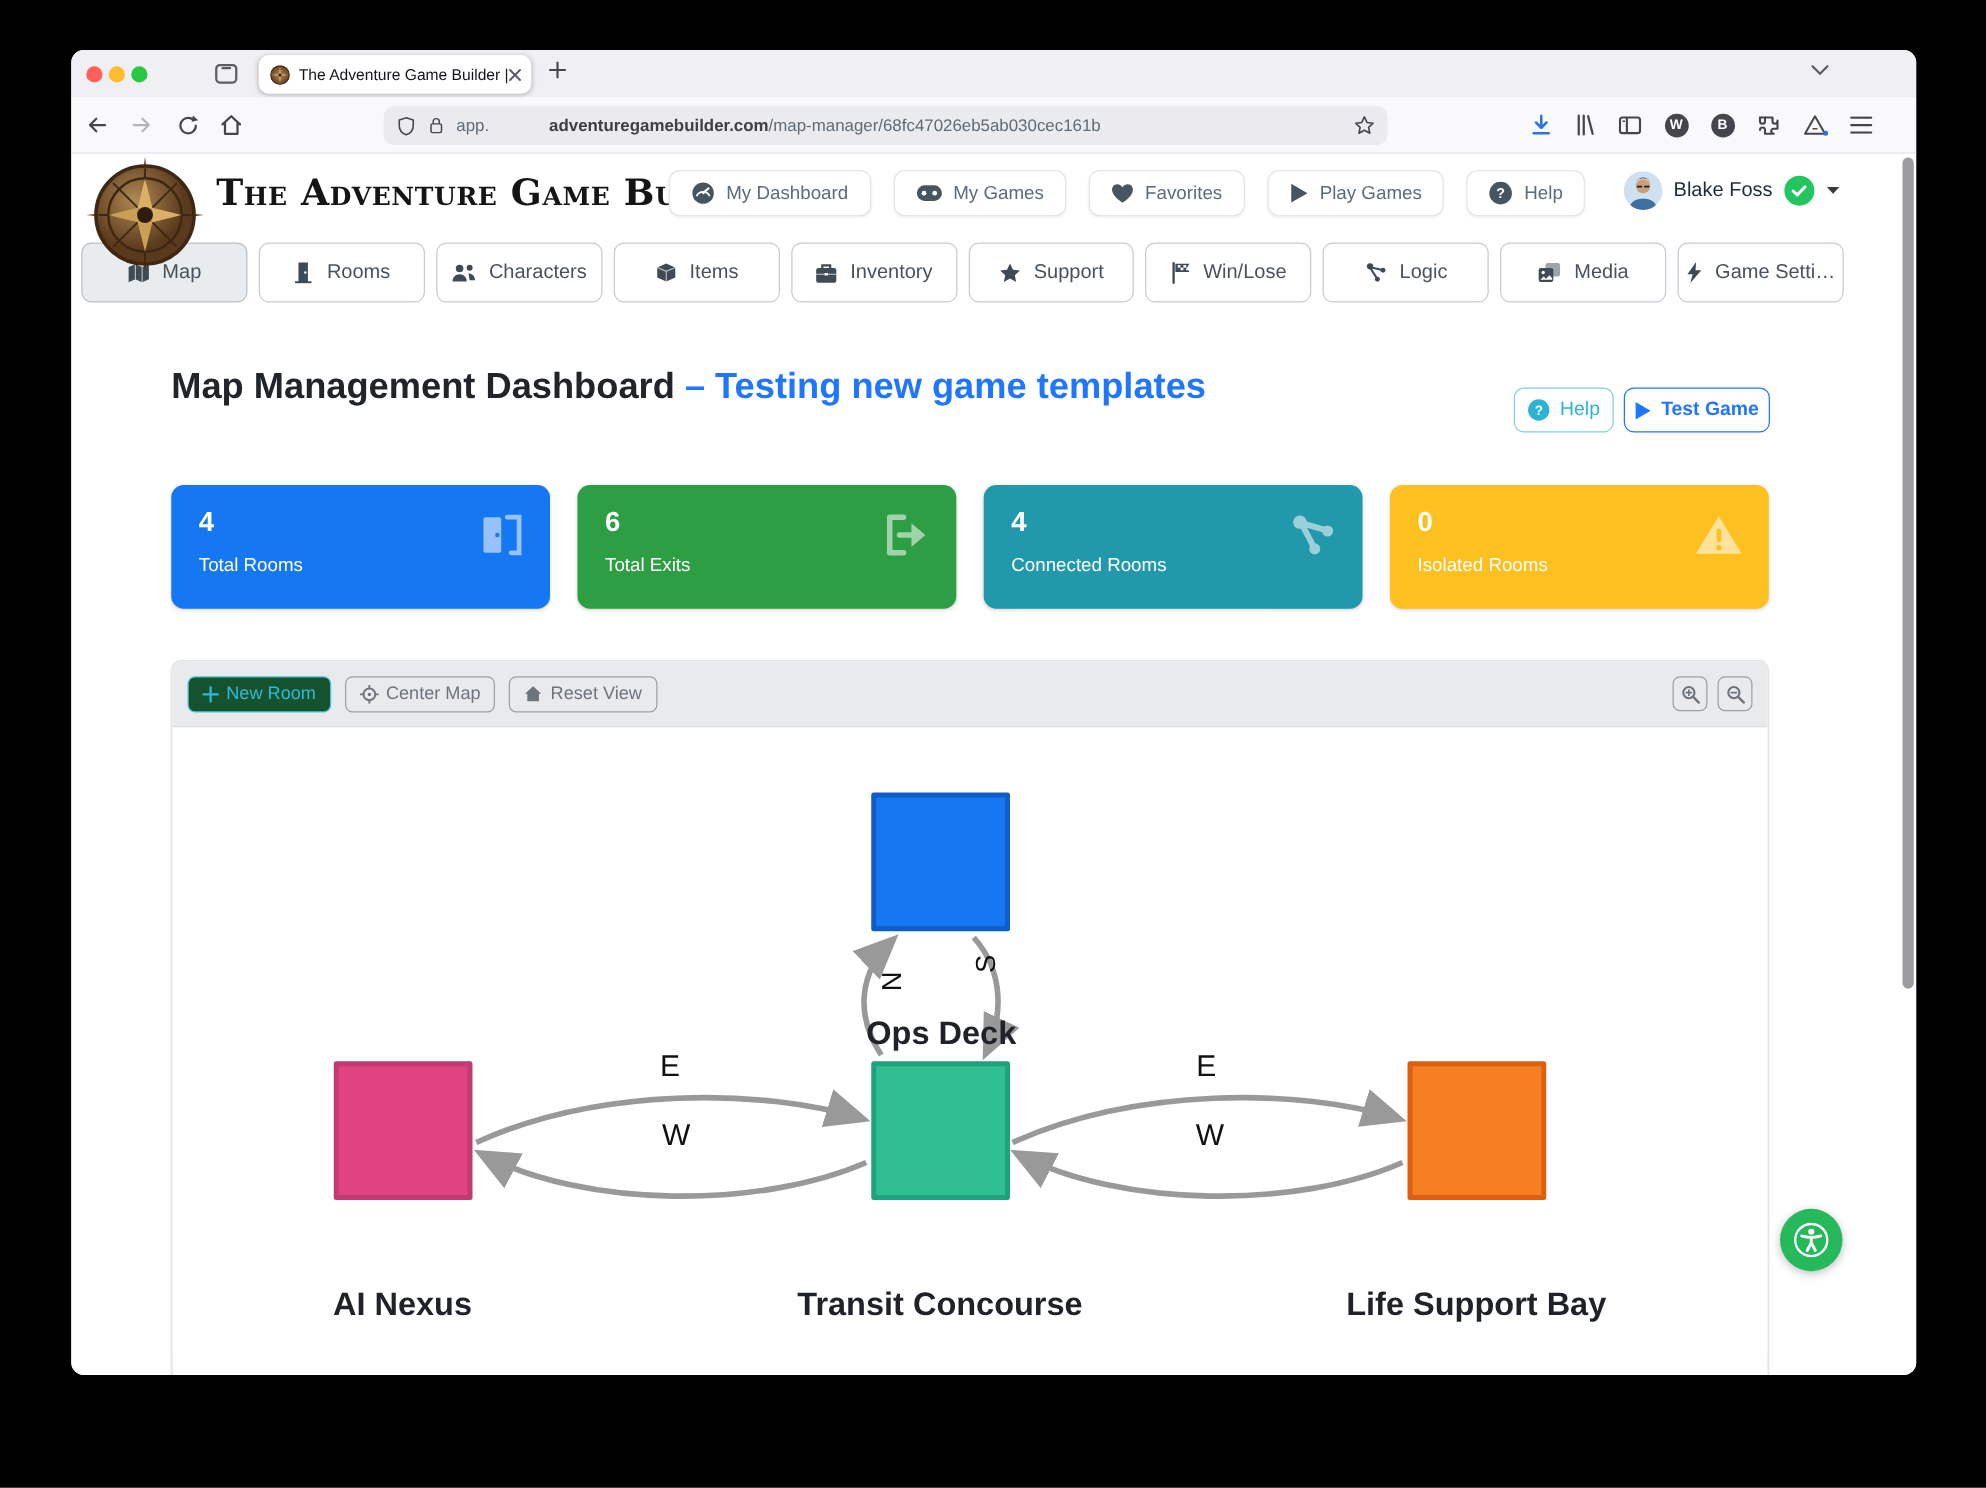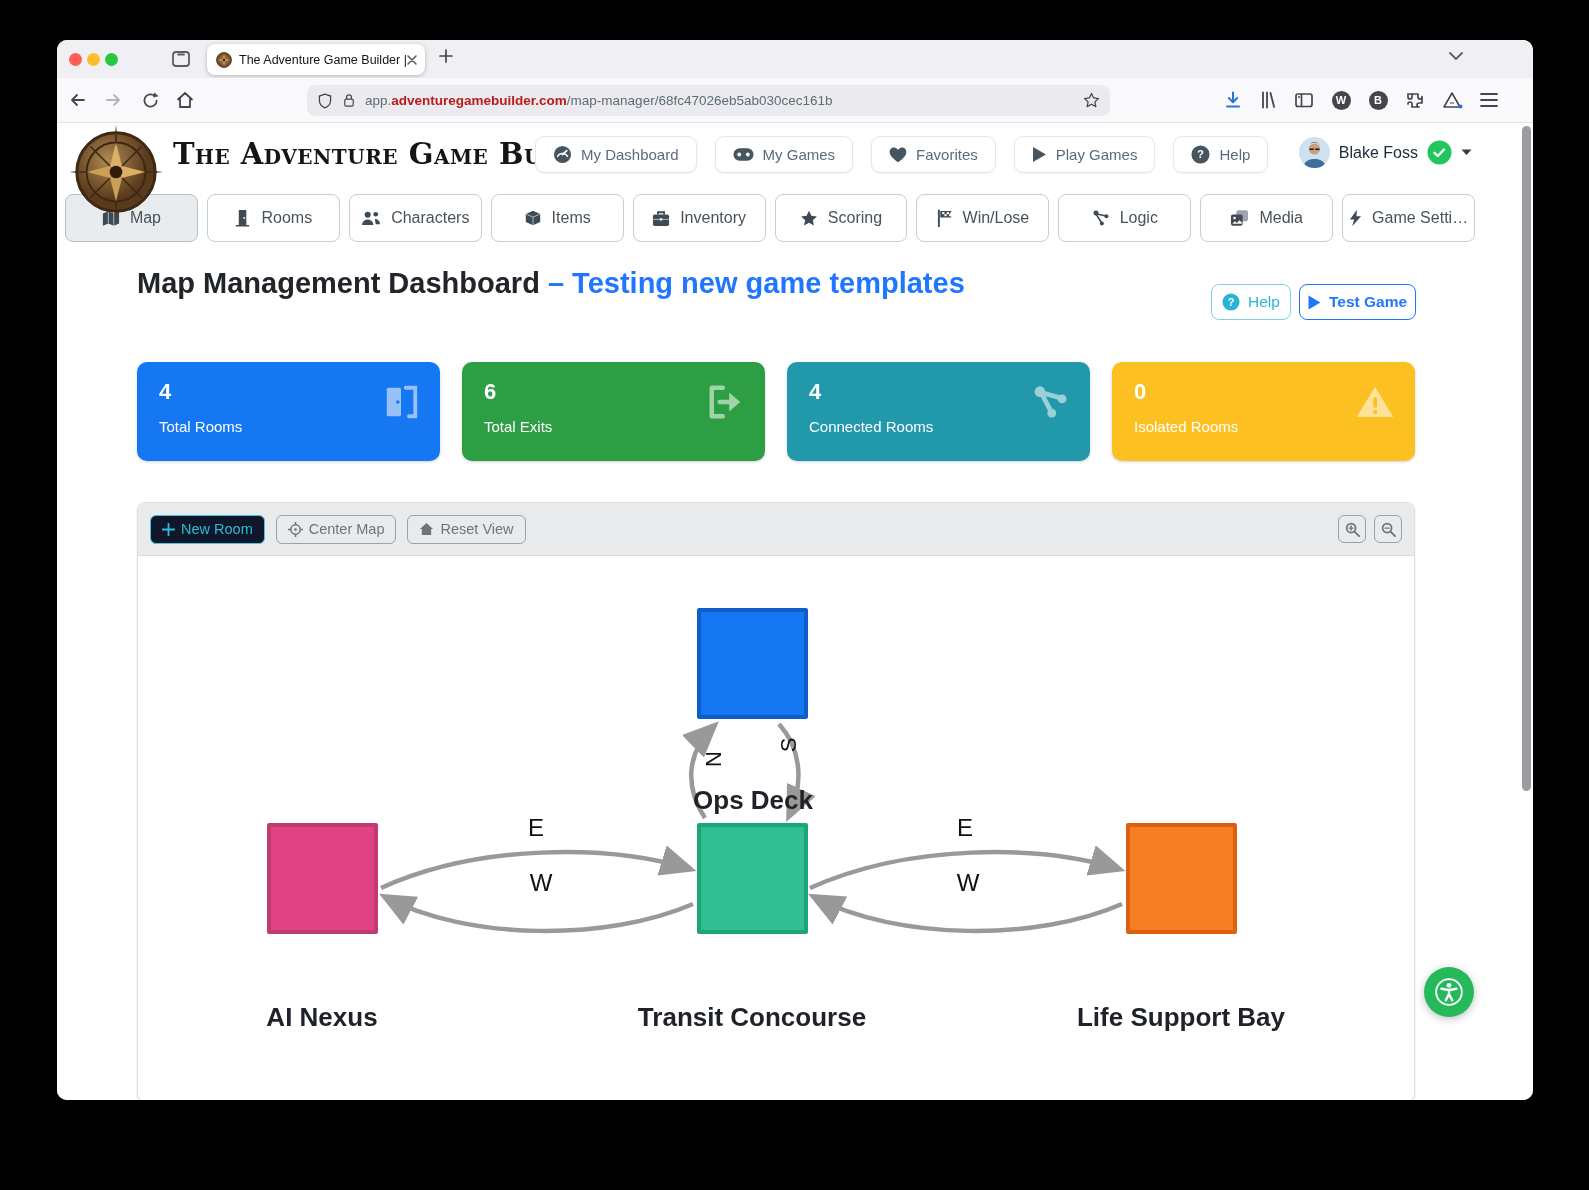--- a/index.html
+++ b/index.html
@@ -12,56 +12,56 @@
   .tl.red{left:12px;background:#ff5f57}.tl.yel{left:30px;background:#febc2e}.tl.grn{left:48px;background:#28c840}
   .fxview { position:absolute; left:113px; top:9px; width:22px; height:20px; }
   .btab { position:absolute; left:150px; top:4px; width:218px; height:31px; background:#fff; border-radius:8px; box-shadow:0 1px 4px rgba(0,0,0,.25); display:flex; align-items:center; padding:0 8px 0 9px; }
   .btab .ttl { font-size:12.5px; color:#15141a; white-space:nowrap; overflow:hidden; flex:1; margin-left:7px; }
   .newtab { position:absolute; left:382px; top:9px; }
   .tsv { position:absolute; right:70px; top:12px; }
   .toolbar { position:absolute; left:0; top:38px; width:100%; height:45px; background:#f9f9fb; border-bottom:1px solid #e1e1e6; }
   .tbtn { position:absolute; top:8px; width:28px; height:28px; display:flex; align-items:center; justify-content:center; border-radius:5px; }
   .urlbar { position:absolute; left:250px; top:7px; width:803px; height:31px; background:#ebebef; border-radius:8px; display:flex; align-items:center; padding:0 10px; }
   .url { font-size:13.5px; color:#5f6b76; margin-left:9px; white-space:nowrap; flex:1; overflow:hidden; }
-  .url b { color:#b91c1c; font-weight:600; }
+  .url b { color:#404040; font-weight:600;margin-left:48px; }
   .rico { position:absolute; top:9px; width:26px; height:26px; display:flex; align-items:center; justify-content:center; }
   .extbadge { width:19px; height:19px; border-radius:50%; background:#45454e; color:#fff; font-size:11px; font-weight:700; display:flex; align-items:center; justify-content:center; }
 
   
   .app { position:absolute; left:0; top:83px; width:100%; height:977px; background:#fff; }
   .logo { position:absolute; left:10px; top:0; width:98px; height:98px; z-index:6; }
   .brand { position:absolute; left:116px; top:14px; font-family:"DejaVu Serif","Liberation Serif",serif; font-variant:small-caps; font-weight:700; font-size:29px; letter-spacing:.5px; color:#151515; }
   .nav { position:absolute; left:478px; top:13px; display:flex; gap:18px; }
   .pill { height:37px; background:#fff; border:1px solid #e3e6ea; border-radius:9px; display:flex; align-items:center; gap:9px; padding:0 17px; font-size:15px; color:#5c6b7a; box-shadow:0 1px 2px rgba(0,0,0,.05); white-space:nowrap; }
   .userbox { position:absolute; right:61px; top:14px; display:flex; align-items:center; gap:9px; }
   .uname { font-size:16px; color:#1c2b3a;text-align:right; }
 
   .gametabs { position:absolute; left:0; top:65px; width:100%; height:62px; display:flex; gap:9px; padding:6px 58px 0 8px; }
   .gtab { flex:1; height:48px; border:1px solid #c6cdd4; border-radius:8px; background:#fff; display:flex; align-items:center; justify-content:center; gap:10px; font-size:16px; color:#48525c; white-space:nowrap; overflow:hidden; }
   .gtab.active { background:#e9ecef; border-color:#b8bfc6; }
 
-  .content { position:absolute; left:0; top:111px; width:100%; height:850px;padding-left:24px; }
+  .content { position:absolute; left:0; top:137px; width:100%; height:850px;padding-left:24px; }
   h1.pgtitle { position:absolute; left:80px; top:33px; font-size:29px; font-weight:600; color:#212529; white-space:nowrap; }
   h1.pgtitle .suffix { font-weight:600; }
   .subtitle { position:absolute; left:80px; top:85px; font-size:15.5px; color:#6e767e; }
   .hbtn { position:absolute; top:50px; height:36px; border-radius:8px; background:#fff; display:flex; align-items:center; gap:8px; font-size:15.5px; }
   .help-btn { left:1154px; width:80px; justify-content:center; border:1px solid #7fd0e4; color:#2ab3d5; }
   .test-btn { left:1242px; width:117px; justify-content:center; border:1.5px solid #2176ff; color:#2176ff; font-weight:600; }
 
   .cards { position:absolute; left:80px; top:128px; width:1278px; display:flex; gap:22px; }
   .card { flex:1; height:99px; border-radius:10px; padding:17px 22px; color:#fff; position:relative; box-shadow:0 1px 3px rgba(0,0,0,.18); }
   .card .num { font-size:22px; font-weight:700; }
   .card .lbl { font-size:15px; margin-top:13px; }
   .card .cicon { position:absolute; right:20px; top:22px; opacity:.55; }
 
   .panel { position:absolute; left:80px; top:268px; width:1278px; height:600px; background:#fff; border:1px solid #dcdfe3; border-radius:8px; overflow:hidden; box-shadow:0 1px 3px rgba(0,0,0,.08); }
   .phead { height:44px; line-height:44px; padding-left:20px; font-size:17px; color:#212529; border-bottom:1px solid #e3e6e9; }
   .ptool { height:53px; background:#e9eaec; border-bottom:1px solid #d9dcdf; display:flex; align-items:center; padding:0 12px; gap:11px; }
   .tb { height:29px; border-radius:6px; font-size:14.5px; display:flex; align-items:center; gap:6px; padding:0 11px; background:transparent; }
-  .tb.cyan { border:1px solid #49c3de; color:#31b9d8; background:#0f172a; }
+  .tb.cyan { border:1px solid #49c3de; color:#31b9d8; background:#14532d; }
   .tb.gray { border:1px solid #9aa1a8; color:#6c757d; }
   .zbtn { width:28px; height:28px; border:1px solid #9aa1a8; border-radius:6px; display:flex; align-items:center; justify-content:center; }
   .zbtn + .zbtn { margin-left:-3px; }
   .spacer { flex:1; }
 
   .canvas { position:relative; width:1276px; height:501px; background:#fff; overflow:hidden; }
   .arrows { position:absolute; left:0; top:0; }
   .room { position:absolute; width:111px; height:111px; border:4px solid; border-radius:2px; }
   .rlabel { position:absolute; transform:translateX(-50%); font-weight:700; font-size:26px; color:#1f2329; white-space:nowrap; }
   .clabel { position:absolute; transform:translateX(-50%); font-size:24px; color:#101010; }
@@ -320,21 +320,21 @@
             <path d="M6.5 5V2.5h7V5" fill="none" stroke="#3f4a54" stroke-width="2"></path>
             <path d="M1 10.5h18" stroke="#fff" stroke-width="1" opacity=".65"></path>
             <rect x="8.5" y="9.3" width="3" height="2.4" rx=".5" fill="#fff"></rect>
           </svg>
         <span>Inventory</span>
       </div>
       <div class="gtab">
         <svg width="18" height="17" viewBox="0 0 20 19">
             <path d="M10 .8l2.7 5.7 6.1.7-4.5 4.2 1.2 6-5.5-3.1-5.5 3.1 1.2-6L1.2 7.2l6.1-.7z" fill="#3f4a54"></path>
           </svg>
-        <span>Scoring</span>
+        <span>Support</span>
       </div>
       <div class="gtab">
         <svg width="16" height="18" viewBox="0 0 17 19">
             <path d="M2 1.5v17" stroke="#3f4a54" stroke-width="2" stroke-linecap="round"></path>
             <path d="M3.5 2h12l-2.2 3.5L15.5 9h-12z" fill="#3f4a54"></path>
             <rect x="5.5" y="3.2" width="2.4" height="2.2" fill="#fff"></rect>
             <rect x="10.3" y="3.2" width="2.4" height="2.2" fill="#fff"></rect>
             <rect x="7.9" y="5.4" width="2.4" height="2.2" fill="#fff"></rect>
             <rect x="12.7" y="5.4" width="2.2" height="2.2" fill="#fff"></rect>
           </svg>

